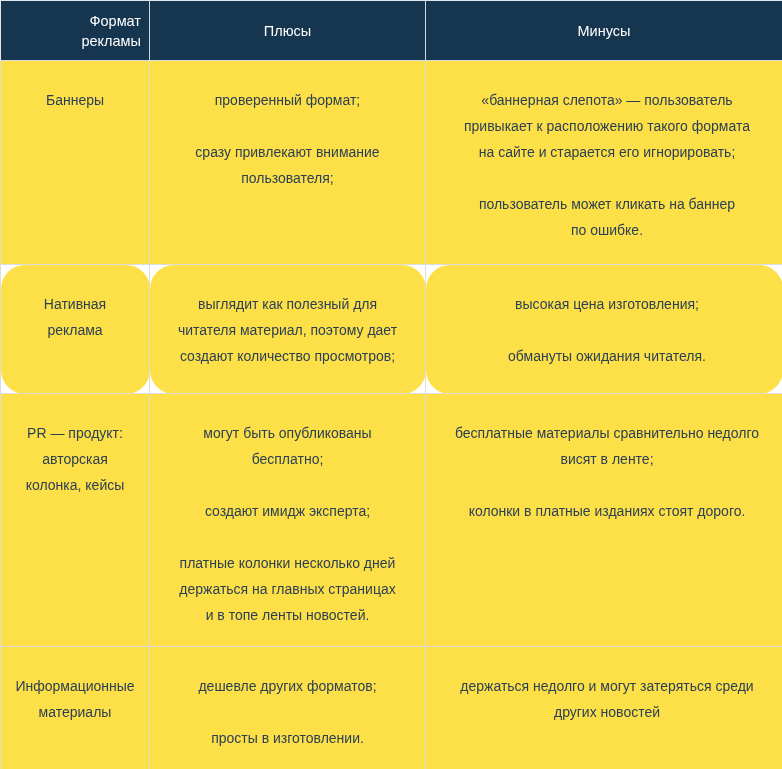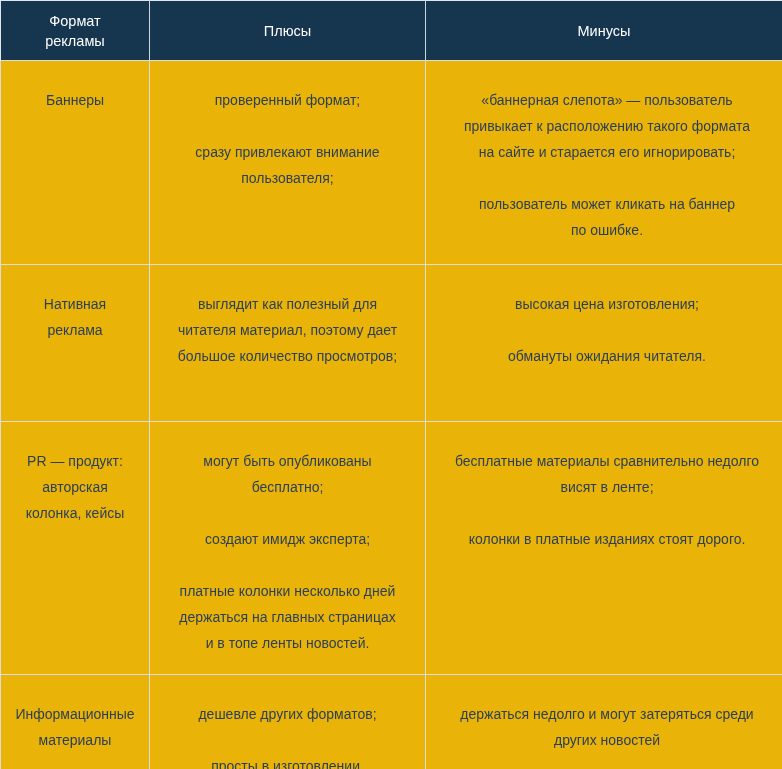--- a/index.html
+++ b/index.html
@@ -44,54 +44,55 @@
     text-align: center;
     vertical-align: middle;
     height: 60px;
     padding: 6px 8px;
     border-right: 1px solid #cfd6dd;
     border-top: 1px solid #e2e6ea;
     box-sizing: border-box;
   }
   thead tr.header-row th:first-child {
     border-left: 1px solid #e2e6ea;
+    text-align: right;
   }
   thead tr.header-row th:last-child {
     border-right: 1px solid #e2e6ea;
   }
 
   
   tbody td {
     border: 1px solid #dcdcdc;
     border-top: 1px solid #dcdcdc;
     vertical-align: top;
     text-align: center;
     font-size: 14px;
     line-height: 26px;
     color: #2b3f55;
     padding: 26px 10px 18px 10px;
     box-sizing: border-box;
-    background: #eab308;
+    background: #fde047;
   }
 
   tbody td.cell-format {
     padding-left: 6px;
     padding-right: 6px;
   }
   tbody td.cell-pros {
     padding-left: 14px;
     padding-right: 14px;
   }
   tbody td.cell-cons {
     padding-left: 16px;
   }
 
   
   tbody tr.row-0 td { height: 204px; }
-  tbody tr.row-1 td { height: 157px; }
+  tbody tr.row-1 td { height: 129px; border-radius: 24px; }
   tbody tr.row-2 td { height: 246px; }
   tbody tr.row-3 td { height: 130px; }
 
   .para {
     margin: 0 0 26px 0;
   }
   .para:last-child {
     margin-bottom: 0;
   }
   .para .line {
@@ -158,21 +159,21 @@
           <td class="cell-format">
             <div class="para">
               <span class="line">Нативная</span>
               <span class="line">реклама</span>
             </div>
           </td>
           <td class="cell-pros">
             <div class="para">
               <span class="line">выглядит как полезный для</span>
               <span class="line">читателя материал, поэтому дает</span>
-              <span class="line">большое количество просмотров;</span>
+              <span class="line">создают количество просмотров;</span>
             </div>
           </td>
           <td class="cell-cons">
             <div class="para">
               <span class="line">высокая цена изготовления;</span>
             </div>
             <div class="para">
               <span class="line">обмануты ожидания читателя.</span>
             </div>
           </td>

